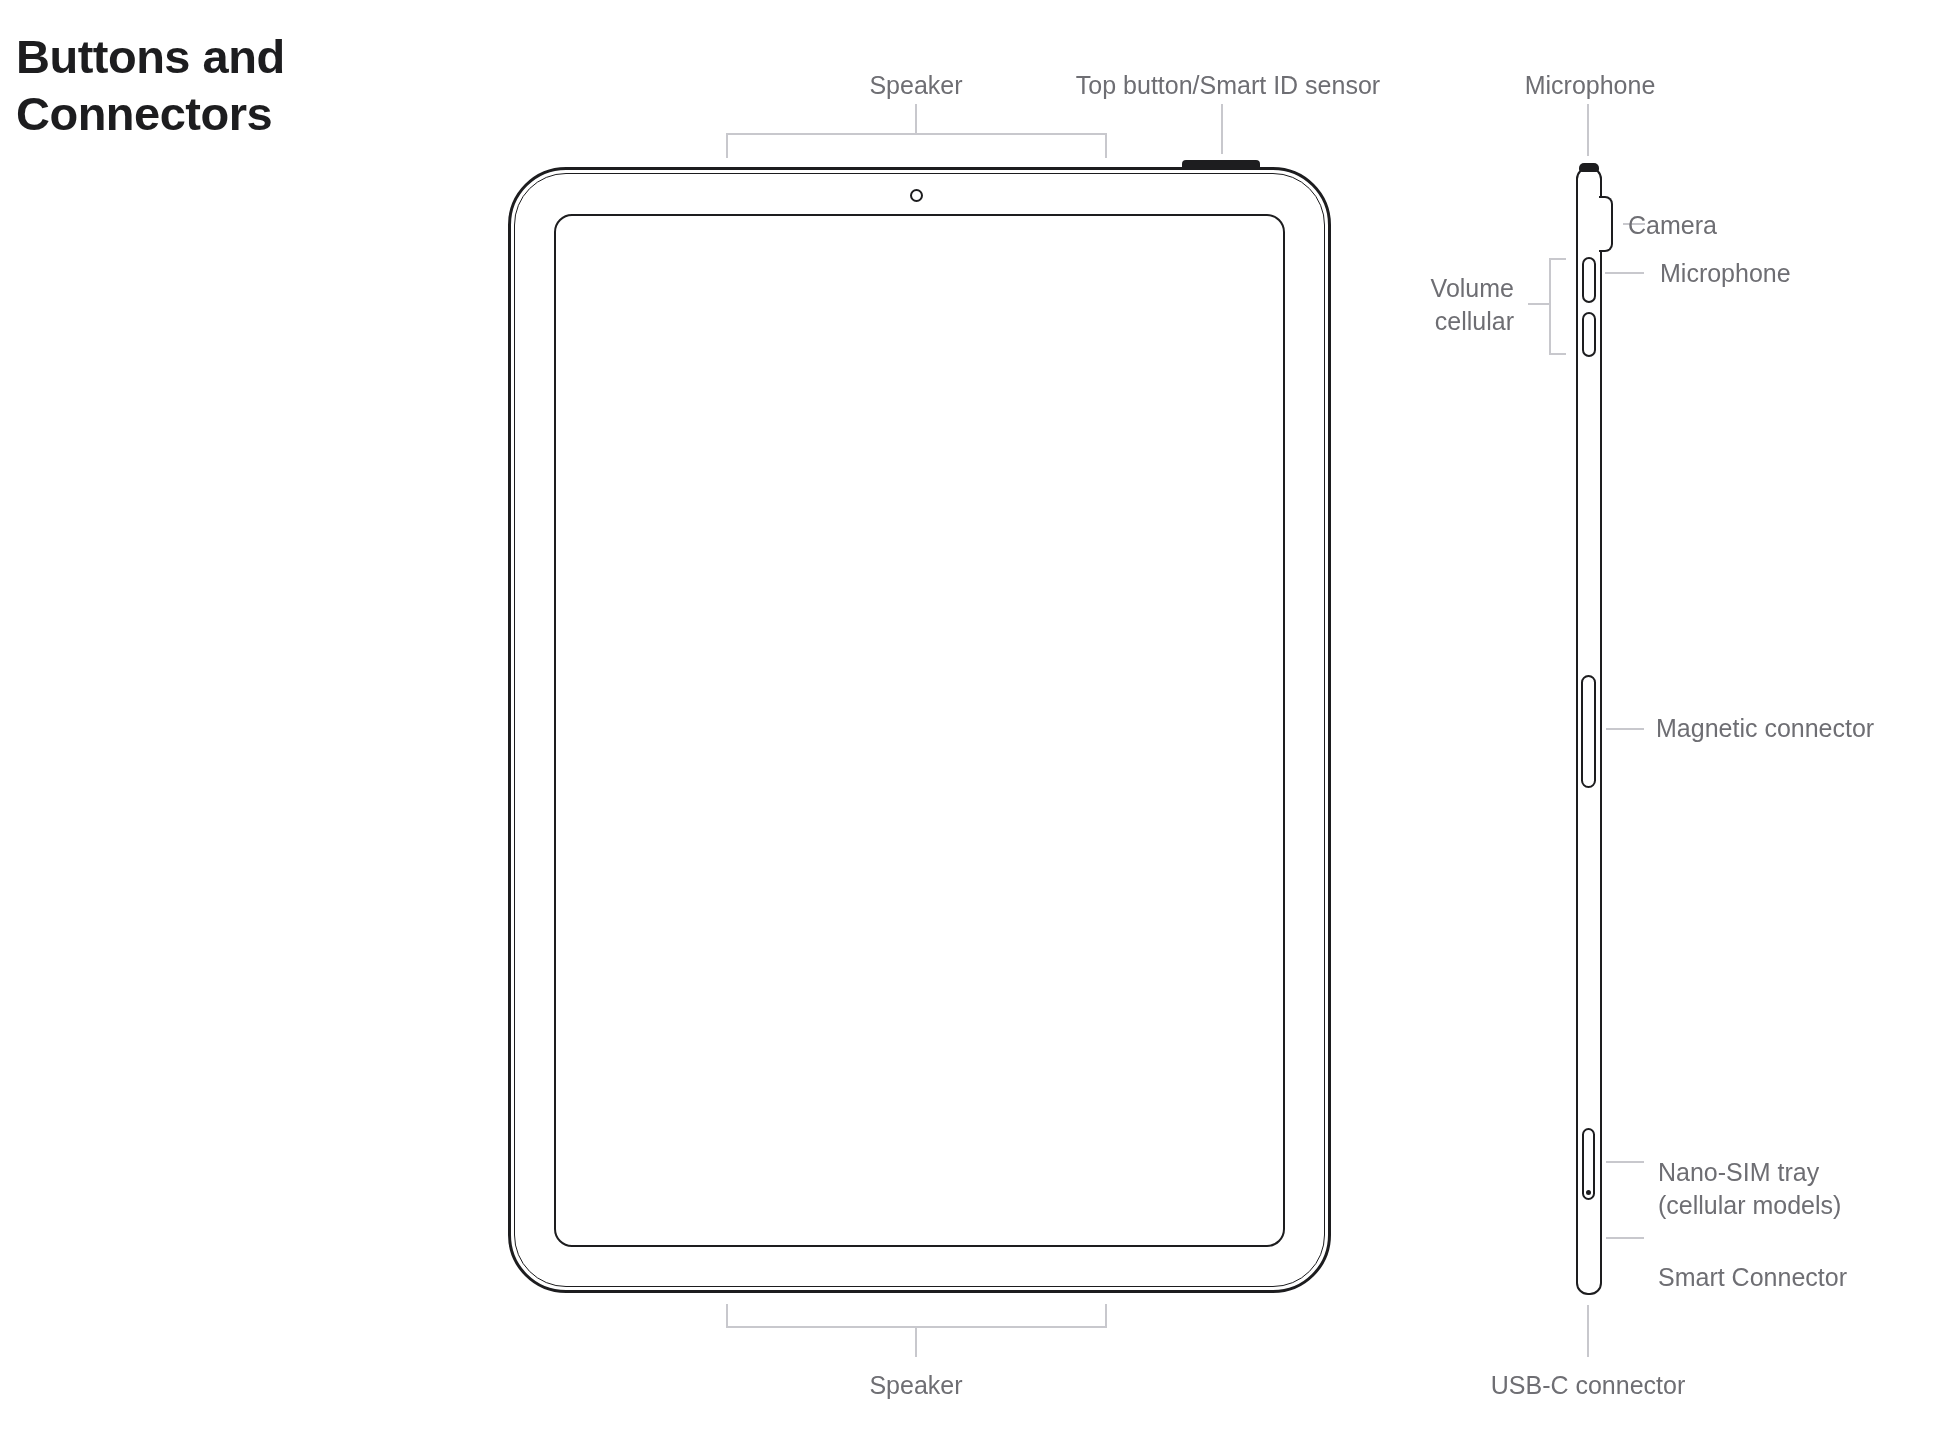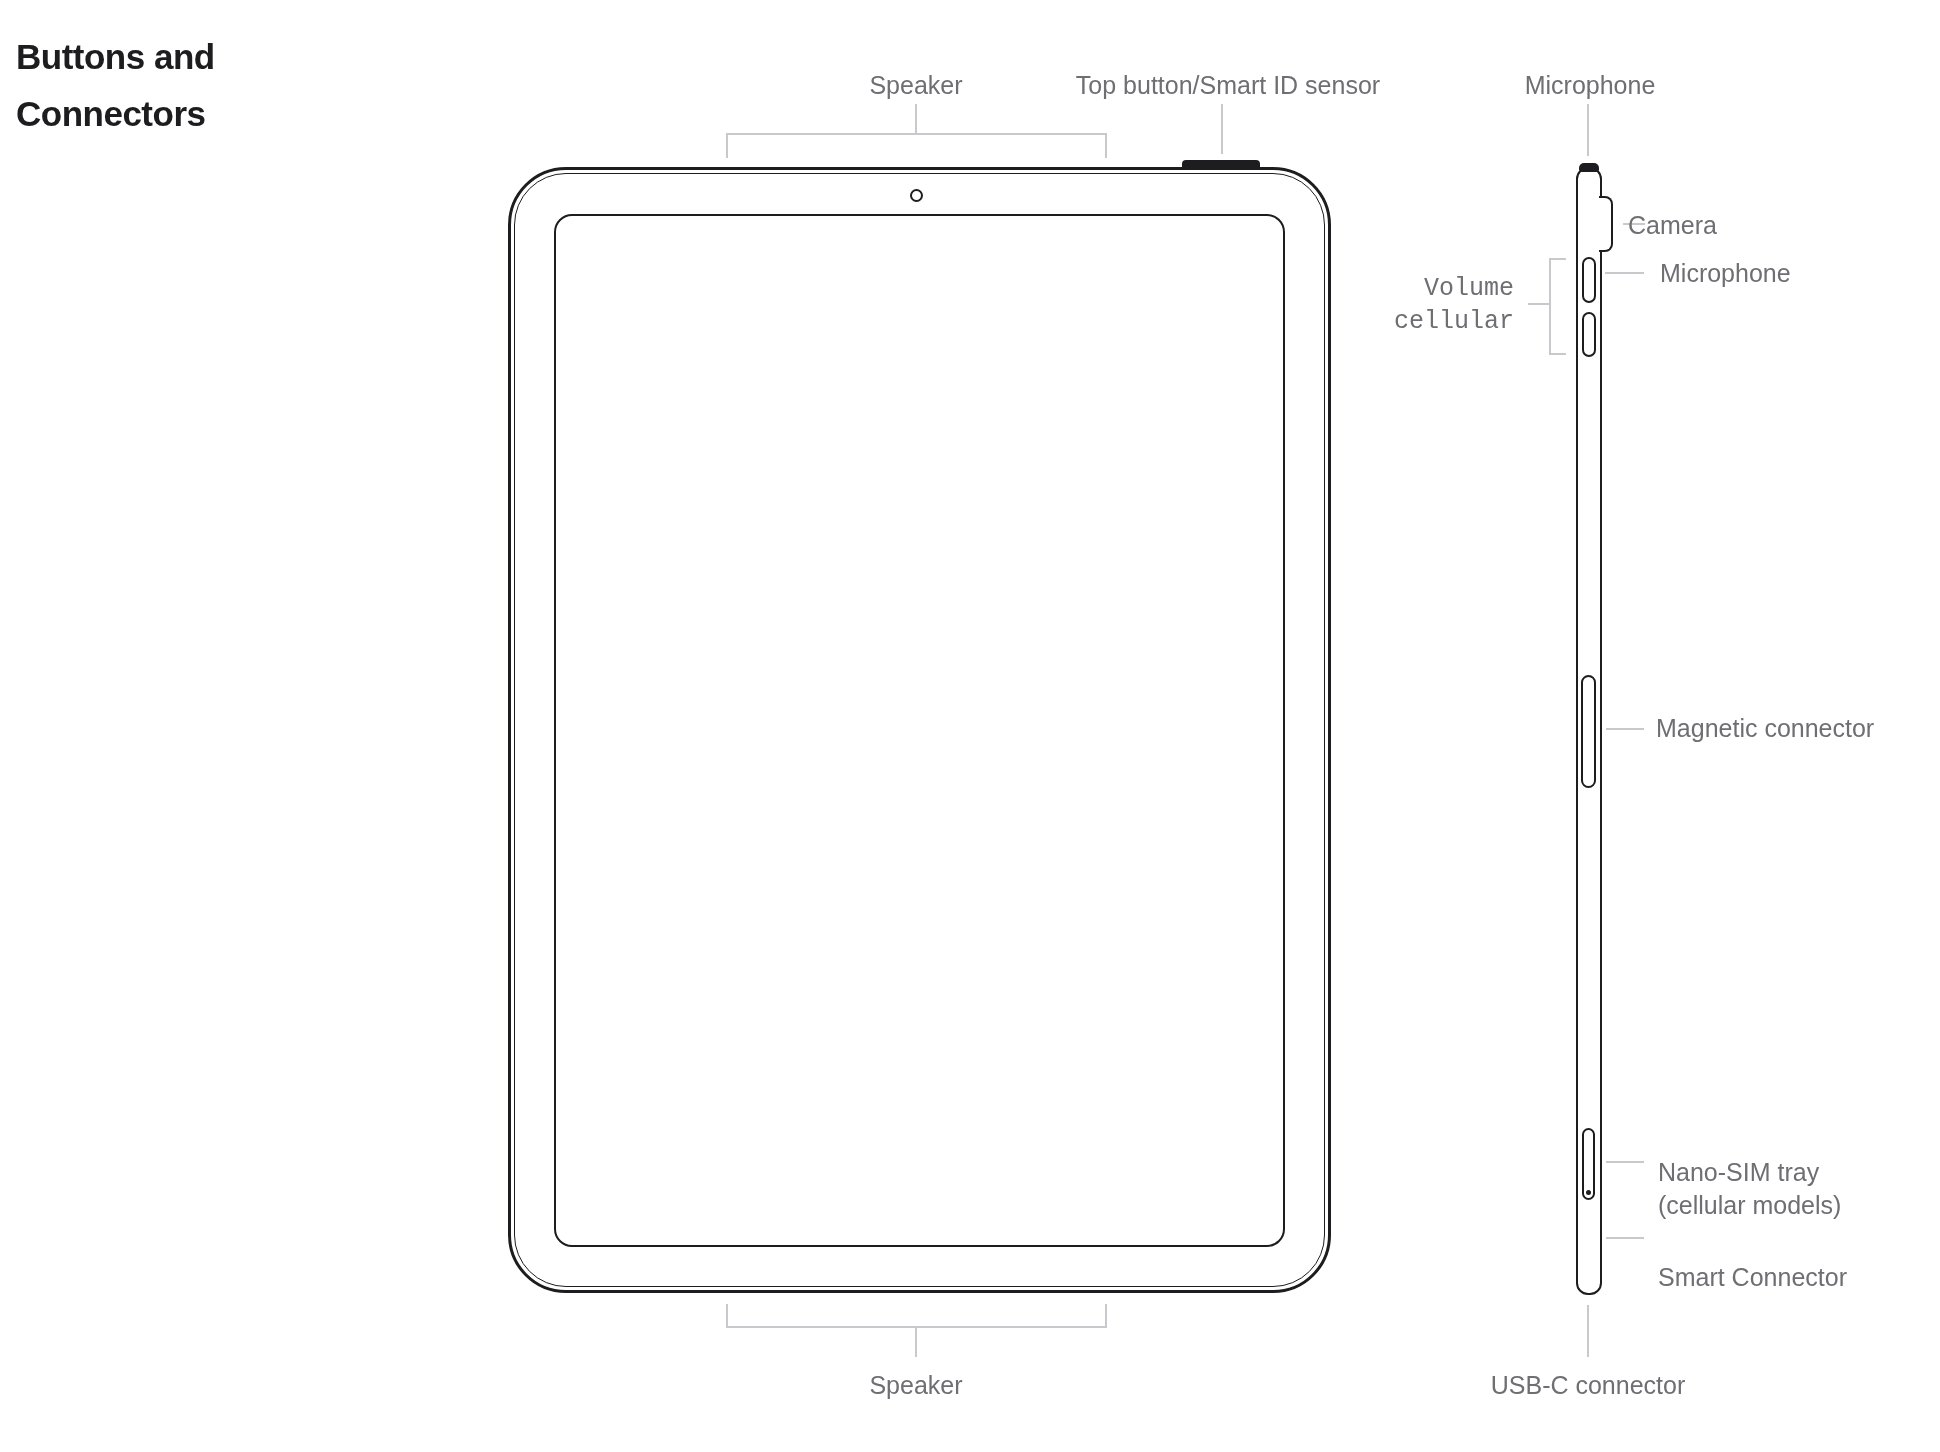--- a/index.html
+++ b/index.html
@@ -9,31 +9,31 @@
     width: 1940px;
     height: 1452px;
     background: #ffffff;
     font-family: "Liberation Sans", "DejaVu Sans", sans-serif;
     overflow: hidden;
   }
   .abs { position: absolute; }
   .page-title {
     position: absolute;
     left: 16px; top: 28px; width: 370px;
-    font-size: 35px; line-height: 57px; font-weight: 700;
+    font-size: 47px; line-height: 57px; font-weight: 700;
     color: #1d1d1f; letter-spacing: -0.5px;
   }
   .label {
     position: absolute;
     font-size: 25px; line-height: 26px;
     color: #6e6e73;
     white-space: nowrap;
   }
   .label.center { transform: translateX(-50%); }
-  .label.right { text-align: right; font-family: Liberation Mono, monospace; }
+  .label.right { text-align: right; }
   .label.two-line { line-height: 33px; }
   .leader-v { position: absolute; width: 2px; background: #c8c8cd; }
   .leader-h { position: absolute; height: 2px; background: #c8c8cd; }
   .bracket-down {
     position: absolute;
     border: 2px solid #c8c8cd;
     border-bottom: none;
   }
   .bracket-up {
     position: absolute;

